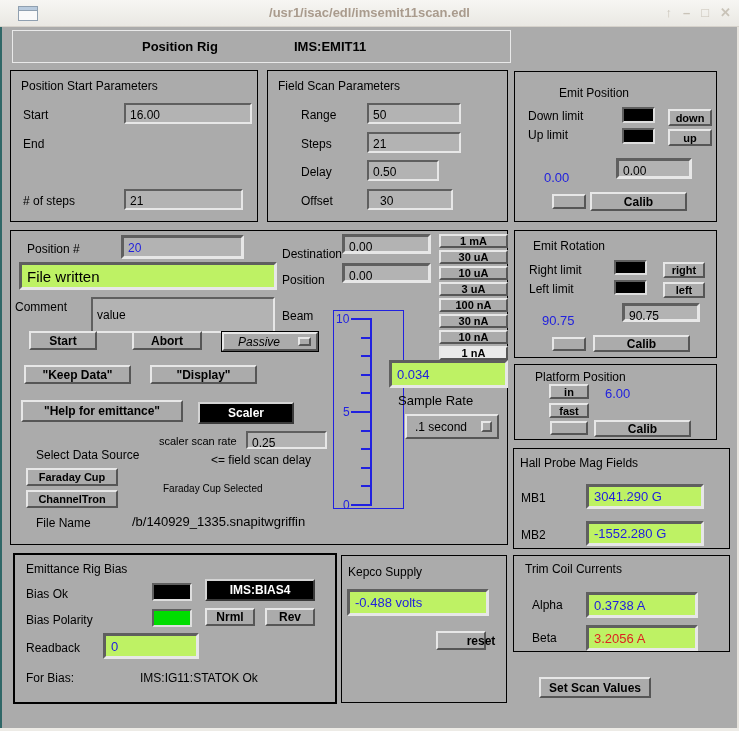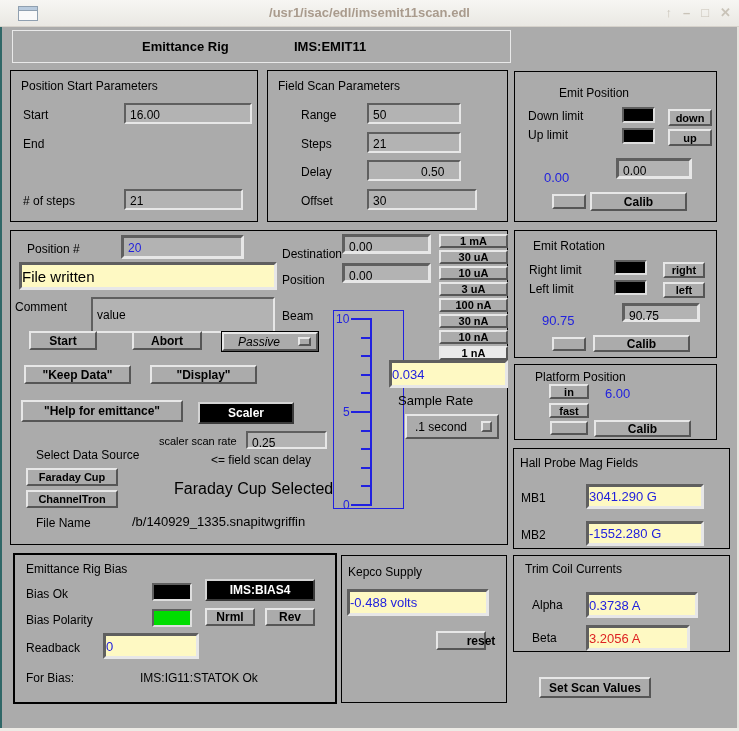--- a/index.html
+++ b/index.html
@@ -14,21 +14,21 @@
   .btn { position:absolute; display:flex; align-items:center; justify-content:center;
     font-size:12px; font-weight:bold; color:#000; background:#ababab; cursor:pointer;
     border:2px solid; border-color:#e7e7e7 #565656 #565656 #e7e7e7; white-space:nowrap; }
   .btn.small { font-size:11px; }
   .btn.sel { background:#e9e9e9; }
   .btn.dark { background:#000; color:#fff; border-color:#d4d4d4 #3a3a3a #3a3a3a #d4d4d4; }
   .field { position:absolute; border:2px solid; border-color:#5f5f5f #e7e7e7 #e7e7e7 #5f5f5f; background:#b3b3b3; }
   .field input { width:100%; height:100%; border:0; background:transparent; outline:none;
     font:12px "Liberation Sans", sans-serif; color:#000; padding-left:4px; }
   .disp { position:absolute; border:3px solid; border-color:#5f5f5f #e7e7e7 #e7e7e7 #5f5f5f;
-    background:#fef9c3; display:flex; align-items:center; font-size:13px; white-space:nowrap; }
+    background:#bef264; display:flex; align-items:center; padding-left:5px; font-size:13px; white-space:nowrap; }
   .ind { position:absolute; border:2px solid; border-color:#5f5f5f #dedede #dedede #5f5f5f; }
   .blue { color:#2121dd; }
   .red  { color:#dd2222; }
   .optmenu { position:absolute; background:#ababab; cursor:pointer; }
   .optmenu .inner { position:absolute; inset:0; border:2px solid; border-color:#e7e7e7 #565656 #565656 #e7e7e7;
     display:flex; align-items:center; }
   .optmenu .glyph { width:13px; height:9px; margin:0 5px 0 4px; flex:none;
     border:2px solid; border-color:#e7e7e7 #565656 #565656 #e7e7e7; }
   .wctl { cursor:pointer; }
 </style>
@@ -48,21 +48,21 @@
       <span class="wctl">□</span>
       <span class="wctl">✕</span>
     </div>
   </div>
 
   <div class="frame" style="left:0;top:27px;width:2px;height:704px;background:#2f6767;"></div>
   <div class="frame" style="left:737px;top:27px;width:2px;height:704px;background:#e6e3dd;"></div>
   <div class="frame" style="left:0;top:728px;width:739px;height:3px;background:#edebe6;"></div>
 
   <div style="position:absolute;left:12px;top:30px;width:499px;height:33px;border:1px solid #e9e9e9;">
-    <span class="lbl" style="left:129px;top:9px;font-weight:bold;font-size:13px;">Emittance Rig</span>
+    <span class="lbl" style="left:129px;top:9px;font-weight:bold;font-size:13px;">Position Rig</span>
     <span class="lbl" style="left:281px;top:9px;font-weight:bold;font-size:13px;">IMS:EMIT11</span>
   </div>
 
   <div class="panel" style="left:10px;top:70px;width:248px;height:152px;">
     <span class="lbl" style="left:10px;top:8px;">Position Start Parameters</span>
     <span class="lbl" style="left:12px;top:37px;">Start</span>
     <div class="field" style="left:113px;top:32px;width:128px;height:21px;">
       <input value="16.00" style="">
     </div>
     <span class="lbl" style="left:12px;top:66px;">End</span>
@@ -76,25 +76,25 @@
     <span class="lbl" style="left:10px;top:8px;">Field Scan Parameters</span>
     <span class="lbl" style="left:33px;top:37px;">Range</span>
     <div class="field" style="left:99px;top:32px;width:94px;height:21px;">
       <input value="50" style="">
     </div>
     <span class="lbl" style="left:33px;top:66px;">Steps</span>
     <div class="field" style="left:99px;top:61px;width:94px;height:21px;">
       <input value="21" style="">
     </div>
     <span class="lbl" style="left:33px;top:94px;">Delay</span>
-    <div class="field" style="left:99px;top:89px;width:94px;height:21px;padding-left:48px;">
+    <div class="field" style="left:99px;top:89px;width:72px;height:21px;">
       <input value="0.50" style="">
     </div>
     <span class="lbl" style="left:33px;top:123px;">Offset</span>
-    <div class="field" style="left:99px;top:118px;width:110px;height:21px;">
+    <div class="field" style="left:99px;top:118px;width:86px;height:21px;padding-left:7px;">
       <input value="30" style="">
     </div>
   </div>
 
   <div class="panel" style="left:514px;top:71px;width:203px;height:151px;">
     <span class="lbl" style="left:44px;top:14px;">Emit Position</span>
     <span class="lbl" style="left:13px;top:37px;">Down limit</span>
     <div class="ind" style="left:107px;top:35px;width:33px;height:16px;background:#000;"></div>
     <div class="btn small" style="left:153px;top:37px;width:44px;height:17px;">down</div>
     <span class="lbl" style="left:13px;top:56px;">Up limit</span>
@@ -156,21 +156,21 @@
 
     <span class="lbl" style="left:148px;top:203px;font-size:11px;">scaler scan rate</span>
     <div class="field" style="left:235px;top:200px;width:81px;height:18px;">
       <input value="0.25" style="">
     </div>
     <span class="lbl" style="left:25px;top:217px;">Select Data Source</span>
     <span class="lbl" style="left:200px;top:222px;">&lt;= field scan delay</span>
 
     <div class="btn" style="left:15px;top:237px;width:92px;height:18px;font-size:11px;">Faraday Cup</div>
     <div class="btn" style="left:15px;top:259px;width:92px;height:18px;font-size:11px;">ChannelTron</div>
-    <span class="lbl" style="left:163px;top:251px;font-size:16px;">Faraday Cup Selected</span>
+    <span class="lbl" style="left:152px;top:251px;font-size:10px;">Faraday Cup Selected</span>
 
     <span class="lbl" style="left:25px;top:285px;">File Name</span>
     <span class="lbl" style="left:121px;top:284px;font-size:13px;">/b/140929_1335.snapitwgriffin</span>
 
     <div style="position:absolute;left:322px;top:79px;width:71px;height:199px;border:1px solid #2121e0;">
       <div style="position:absolute;left:36px;top:7px;width:2px;height:188px;background:#2121e0;"></div>
       <div style="position:absolute;left:27px;top:7px;width:9px;height:189px;background:repeating-linear-gradient(to bottom,#2121e0 0 2px,transparent 2px 18.6px);"></div>
       <div style="position:absolute;left:17px;top:7px;width:19px;height:2px;background:#2121e0;"></div>
       <div style="position:absolute;left:17px;top:100px;width:19px;height:2px;background:#2121e0;"></div>
       <div style="position:absolute;left:17px;top:193px;width:19px;height:2px;background:#2121e0;"></div>
@@ -253,20 +253,20 @@
     <div class="btn" style="left:94px;top:75px;width:50px;height:19px;padding-left:40px;">reset</div>
   </div>
 
   <div class="panel" style="left:513px;top:555px;width:217px;height:97px;">
     <span class="lbl" style="left:11px;top:6px;">Trim Coil Currents</span>
     <span class="lbl" style="left:18px;top:42px;">Alpha</span>
     <div class="disp" style="left:72px;top:36px;width:112px;height:26px;">
       <span class="blue">0.3738 A</span>
     </div>
     <span class="lbl" style="left:18px;top:75px;">Beta</span>
-    <div class="disp" style="left:72px;top:69px;width:104px;height:26px;">
+    <div class="disp" style="left:72px;top:69px;width:112px;height:26px;">
       <span class="red">3.2056 A</span>
     </div>
   </div>
 
   <div class="btn" style="left:539px;top:677px;width:112px;height:21px;">Set Scan Values</div>
 
 </div>
 
 </body></html>

